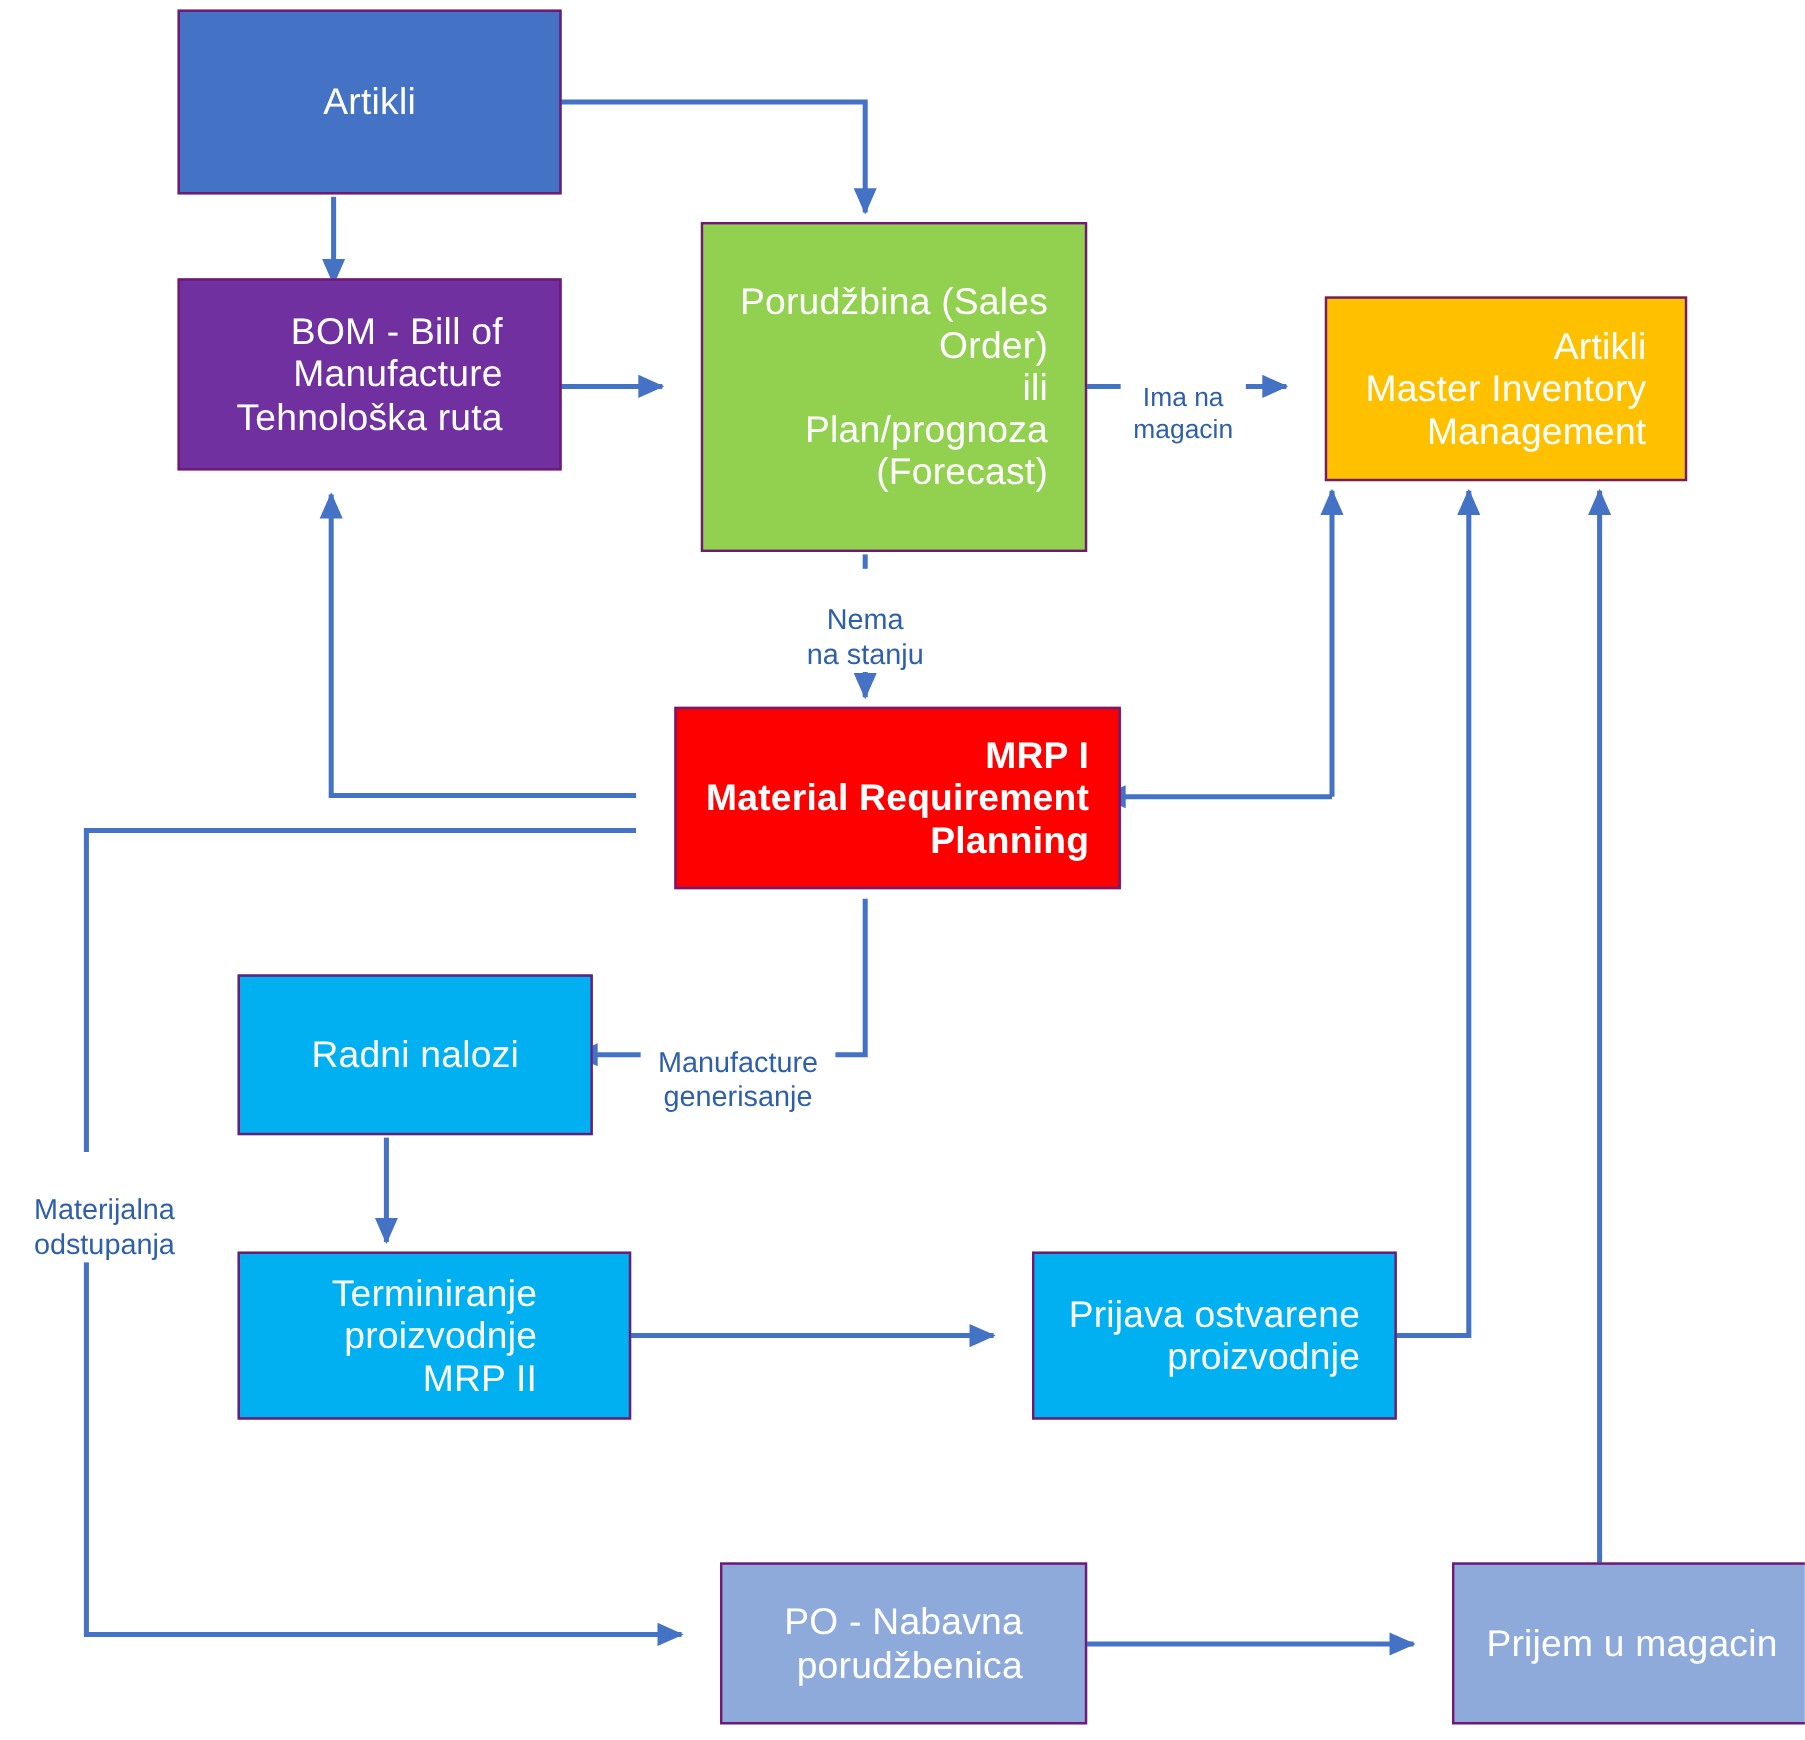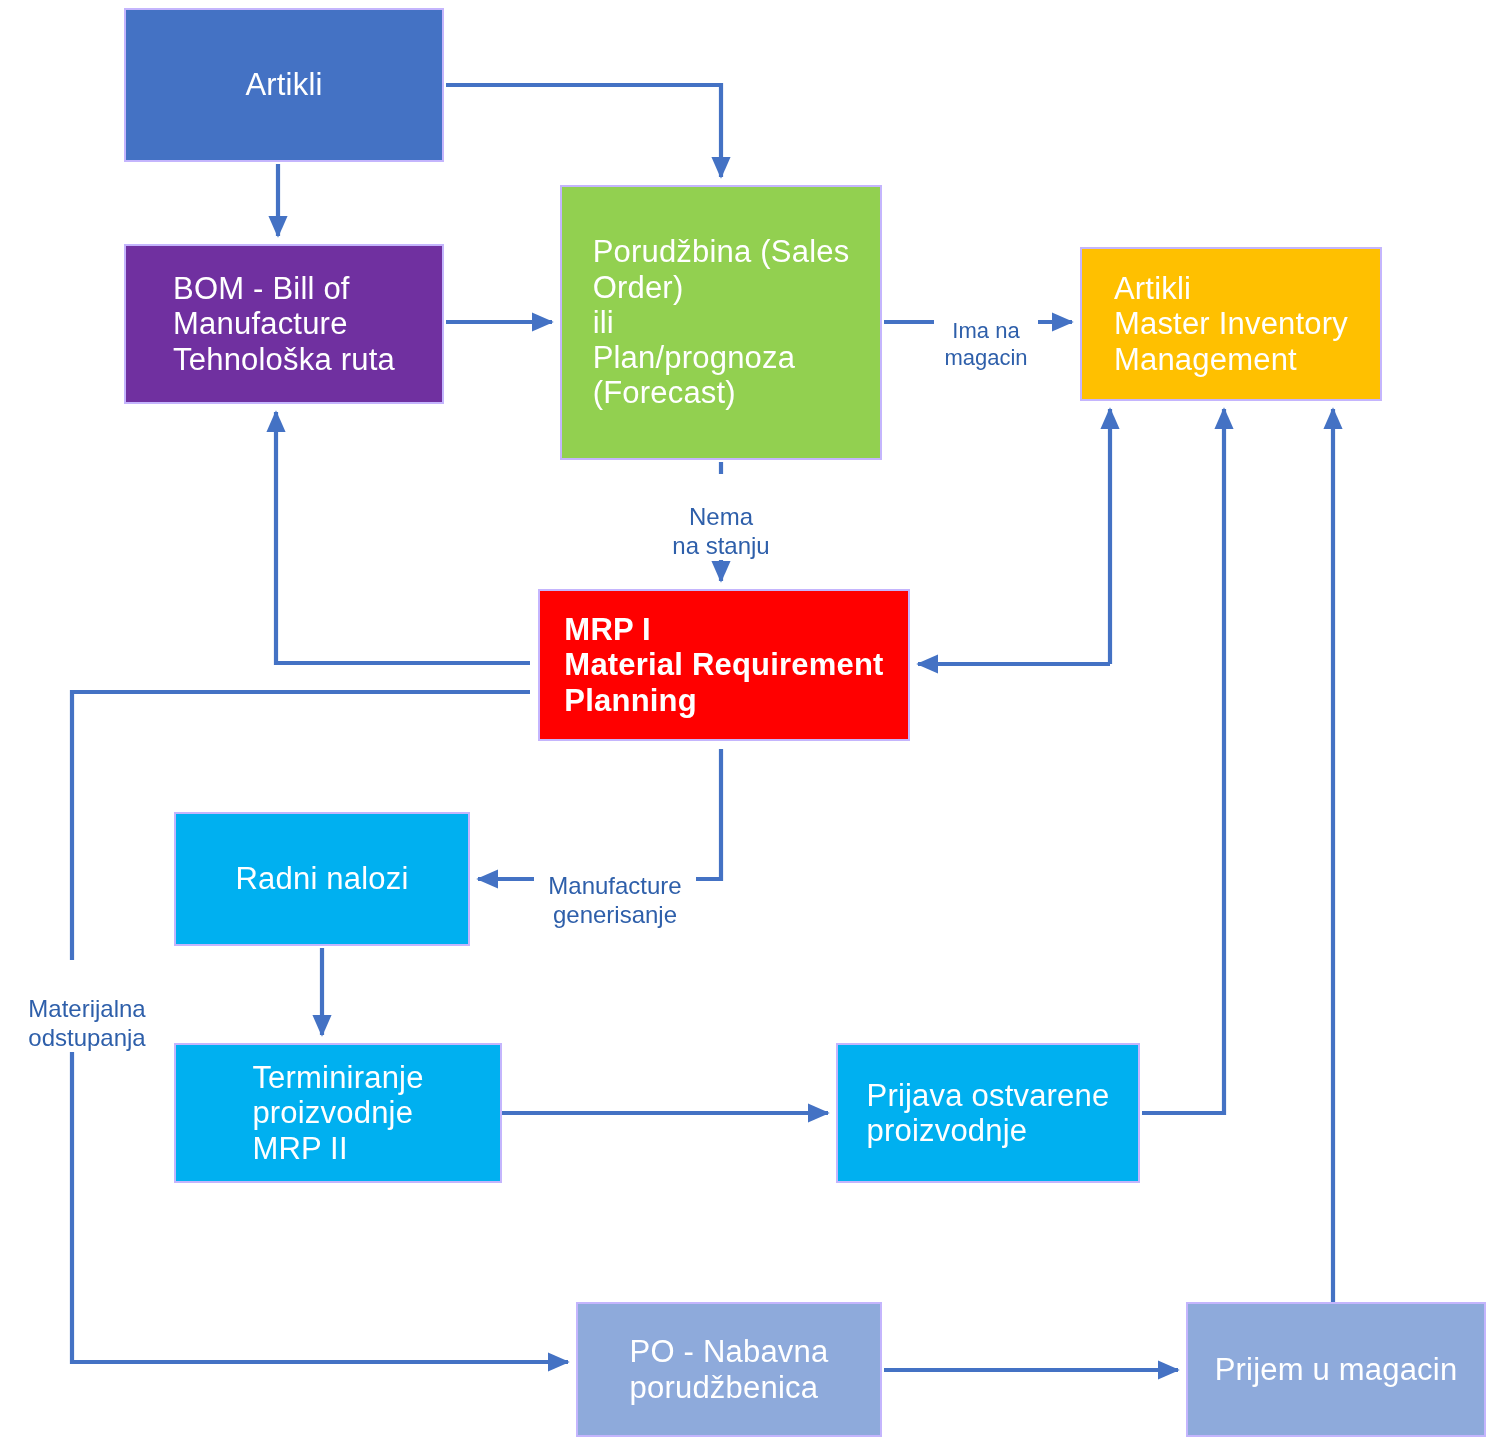--- a/index.html
+++ b/index.html
@@ -1,21 +1,21 @@
 <!DOCTYPE html>
 <html><head>
 <meta charset="utf-8">
 <style>
   html,body{margin:0;padding:0;background:#ffffff;}
   body{width:1504px;height:1450px;font-family:"Liberation Sans",sans-serif;position:relative;overflow:hidden;}
   #stage{position:relative;width:1504px;height:1450px;}
   svg.links{position:absolute;left:0;top:0;width:1504px;height:1450px;pointer-events:none;}
-  .node{position:absolute;box-sizing:border-box;border:2px solid #c4b5fd;
-        display:flex;align-items:center;justify-content:center;text-align:left;
-        color:#ffffff;line-height:1.14;letter-spacing:.2px;}
+  .node{position:absolute;box-sizing:border-box;border:2px solid #701a75;
+        display:flex;align-items:center;justify-content:center;text-align:right;
+        color:#ffffff;line-height:1.14;letter-spacing:.2px;margin-left:24px;}
   .node span{display:block;padding:0 6px;white-space:pre-line;}
   .edge-label{position:absolute;color:#2E5FAA;font-size:23px;line-height:1.2;
               text-align:center;white-space:pre-line;background:#ffffff;}
   .lbl-left{text-align:center;}
 </style>
 </head>
 <body>
 
 <div id="stage">
 
@@ -59,21 +59,21 @@
       <path d="M 884 1370 L 1178 1370" marker-end="url(#ah)"></path>
 
       <path d="M 1333 1304 L 1333 409" marker-end="url(#ah)"></path>
     </g>
   </svg>
 
   <div class="node" style="left:124px;top:8px;width:320px;height:154px;background:#4472C4;font-size:31px;">
     <span>Artikli</span>
   </div>
 
-  <div class="node" style="left:124px;top:244px;width:320px;height:160px;background:#7030A0;font-size:31px;">
+  <div class="node" style="left:124px;top:232px;width:320px;height:160px;background:#7030A0;font-size:31px;">
     <span>BOM - Bill of
 Manufacture
 Tehnološka ruta</span>
   </div>
 
   <div class="node" style="left:560px;top:185px;width:322px;height:275px;background:#92D050;font-size:31px;">
     <span>Porudžbina (Sales
 Order)
 ili
 Plan/prognoza

